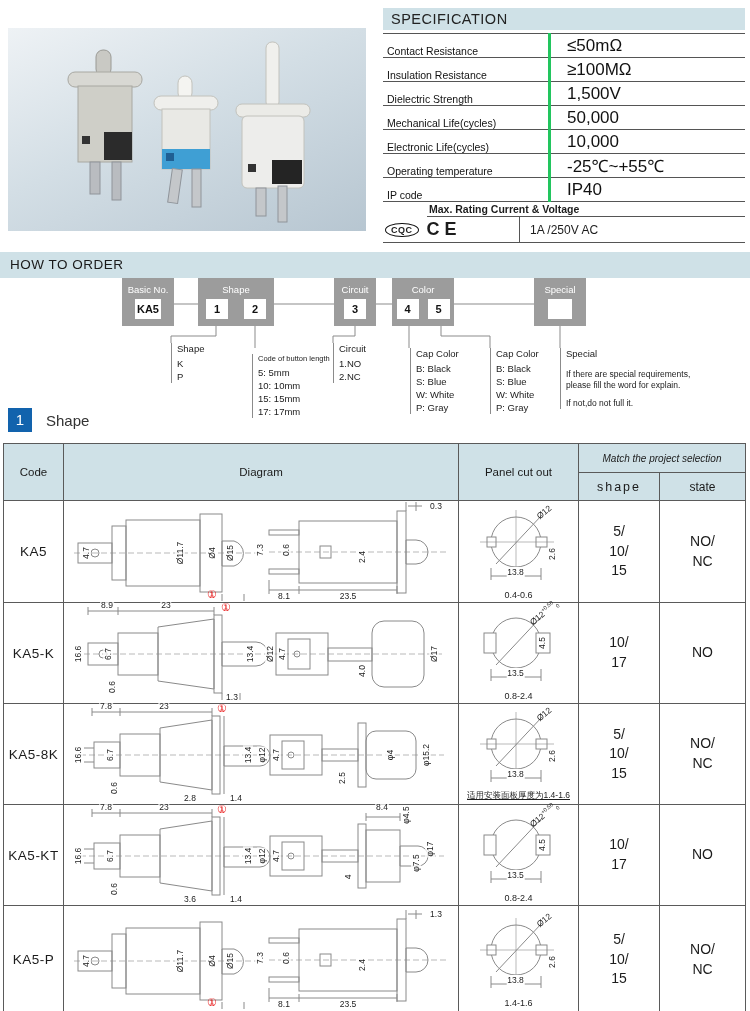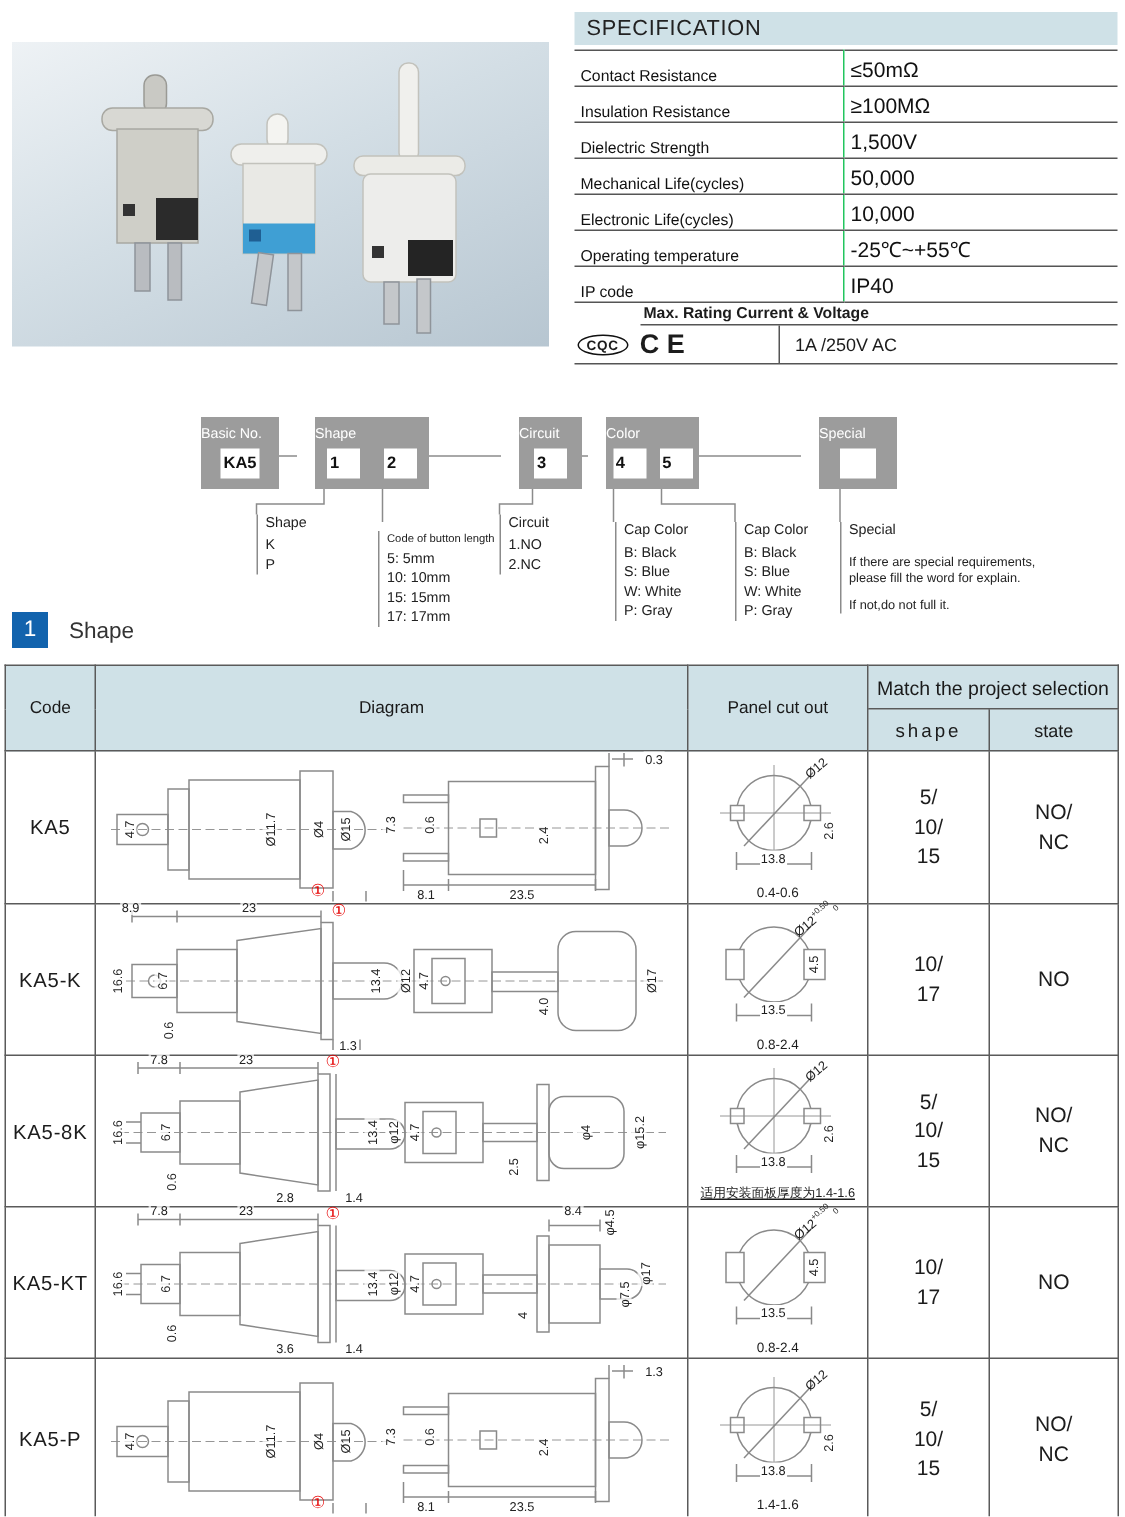--- a/index.html
+++ b/index.html
@@ -8,60 +8,60 @@
   
   .photo{position:absolute;left:8px;top:28px;width:358px;height:203px;
          background:linear-gradient(155deg,#eef2f5 0%,#d3dee5 45%,#b7c6d1 100%);}
   
   .spec-block{position:absolute;left:383px;top:8px;width:362px;}
   .spec-title{height:22px;line-height:22px;background:#cfe1e7;color:#222;
               font-size:14.5px;font-weight:500;padding-left:8px;letter-spacing:.5px;}
   .spec-table{width:100%;border-collapse:collapse;margin-top:3px;border-top:1px solid #555;}
   .spec-table td{height:23px;border-bottom:1px solid #555;font-size:10.5px;
                  padding:0 0 0 4px;vertical-align:bottom;color:#111;}
-  .spec-table td.spec-value{border-left:1px solid #22c55e;font-size:14px;
-                 vertical-align:middle;padding-left:4px;width:178px;}
+  .spec-table td.spec-value{border-left:3px solid #22c55e;font-size:17px;
+                 vertical-align:middle;padding-left:16px;width:178px;}
   .max-rating{height:14px;line-height:14px;font-size:10.5px;font-weight:bold;
               border-bottom:1px solid #555;padding-left:2px;margin-left:44px;}
   .rating-row{height:25px;border-bottom:1px solid #555;display:flex;align-items:center;}
   .certs{width:134px;display:flex;align-items:center;gap:8px;padding-left:2px;}
   .cqc{display:inline-block;border:1.5px solid #111;border-radius:50%;
        padding:1px 5px;font-size:9px;font-weight:bold;letter-spacing:.5px;}
   .ce{font-size:18px;font-weight:bold;letter-spacing:5px;}
   .rating-value{border-left:1px solid #555;flex:1;height:100%;display:flex;
                 align-items:center;padding-left:10px;font-size:12px;}
   
   .order-band{position:absolute;left:0;top:252px;width:750px;height:26px;
               background:#cfe1e7;line-height:26px;font-size:13.5px;color:#1a1a1a;
               padding-left:10px;box-sizing:border-box;letter-spacing:.5px;}
   .order-diagram{position:absolute;left:0;top:278px;width:750px;height:164px;}
   .order-lines{position:absolute;inset:0;}
   .obox{position:absolute;top:0;height:48px;background:#9c9c9c;color:#fff;
-        text-align:left;margin-left:12px;}
+        text-align:center;}
   .obox-label{font-size:9.5px;padding-top:6px;}
   .obox-codes{display:flex;justify-content:space-around;margin-top:4px;}
   .code-chip{display:inline-block;min-width:18px;height:20px;line-height:20px;
              background:#fff;color:#111;font-size:11px;font-weight:bold;padding:0 2px;}
   .ogroup{position:absolute;border-left:1px solid #8b8b8b;padding:0 0 0 5px;color:#222;}
   .ogroup-title{font-size:9.5px;margin-bottom:3px;}
   .ogroup-title.small{font-size:7.5px;}
   .ogroup-line{font-size:9.5px;line-height:13px;white-space:nowrap;}
   .ogroup-line.note{font-size:8.5px;line-height:11px;}
   .ogroup-line.spacer{height:7px;}
   
   .shape-head{position:absolute;left:8px;top:408px;height:24px;display:flex;align-items:center;}
   .shape-num{width:24px;height:24px;background:#1263ad;color:#fff;text-align:center;
              line-height:24px;font-size:15px;}
   .shape-word{margin-left:14px;font-size:15px;color:#333;}
   
   .shape-table{position:absolute;left:3px;top:443px;border-collapse:collapse;table-layout:fixed;}
   .shape-table th,.shape-table td{border:1px solid #5a5a5a;padding:0;}
   .shape-table th{background:#cfe1e7;font-weight:normal;color:#1a1a1a;}
   th.h-main{font-size:11.5px;margin-left:34px;}
-  th.h-match{font-size:13px;height:28px;}
+  th.h-match{font-size:10px;height:28px;font-style:italic;}
   th.h-shape{font-size:12.5px;letter-spacing:2px;height:27px;}
   th.h-state{font-size:12px;height:27px;}
   td.cell-code{text-align:center;font-size:13.5px;letter-spacing:.5px;}
   td.cell-shape,td.cell-state{text-align:center;font-size:14px;line-height:1.4;white-space:pre-line;}
   .diagram-wrap{position:relative;width:394px;height:100px;margin:0 auto;}
   .diagram-wrap svg{position:absolute;inset:0;}
   .dim{position:absolute;font-size:8.5px;color:#222;transform:translate(-50%,-50%);
        background:rgba(255,255,255,.75);padding:0 1px;white-space:nowrap;}
   .dim.rot{transform:translate(-50%,-50%) rotate(-90deg);}
   .dim.red{color:#e60000;font-size:11px;background:none;}
@@ -150,20 +150,21 @@
     <div class="max-rating">Max.  Rating Current &amp; Voltage</div>
     <div class="rating-row">
       <span class="certs">
         <span class="cqc">CQC</span>
         <span class="ce">CE</span>
       </span>
       <span class="rating-value">1A  /250V AC</span>
     </div>
   </div>
 
+  <div class="order-band">HOW TO ORDER</div>
   <div class="order-diagram">
     <svg class="order-lines" width="750" height="164">
       <g stroke="#8b8b8b" fill="none" stroke-width="1">
         <line x1="174" y1="26" x2="198" y2="26"></line>
         <line x1="274" y1="26" x2="334" y2="26"></line>
         <line x1="376" y1="26" x2="392" y2="26"></line>
         <line x1="454" y1="26" x2="534" y2="26"></line>
         <path d="M216 48V58H171V65"></path>
         <path d="M255 48V70"></path>
         <path d="M355 48V58H333V65"></path>
@@ -366,21 +367,21 @@
                   <line x1="158" y1="90" x2="158" y2="97"></line>
                   <line x1="176" y1="90" x2="176" y2="97"></line>
                   <line x1="210" y1="51" x2="378" y2="51" stroke-dasharray="6 3" stroke-width="0.6"></line>
                   <rect x="212" y="30" width="52" height="42"></rect>
                   <rect x="224" y="36" width="22" height="30"></rect>
                   <circle cx="233" cy="51" r="3"></circle>
                   <rect x="264" y="45" width="44" height="13"></rect>
                   <rect x="308" y="18" width="52" height="66" rx="12"></rect>
                 </g>
               </svg>
-              <span class="dim" style="left: 23px; top: 2px;">8.9</span>
+              <span class="dim" style="left: 43px; top: 2px;">8.9</span>
               <span class="dim" style="left: 102px; top: 2px;">23</span>
               <span class="dim red" style="left: 162px; top: 4px;">①</span>
               <span class="dim rot" style="left: 14px; top: 51px;">16.6</span>
               <span class="dim rot" style="left: 44px; top: 51px;">6.7</span>
               <span class="dim rot" style="left: 48px; top: 84px;">0.6</span>
               <span class="dim" style="left: 168px; top: 94px;">1.3</span>
               <span class="dim rot" style="left: 186px; top: 51px;">13.4</span>
               <span class="dim rot" style="left: 206px; top: 51px;">Ø12</span>
               <span class="dim rot" style="left: 218px; top: 51px;">4.7</span>
               <span class="dim rot" style="left: 298px; top: 68px;">4.0</span>

